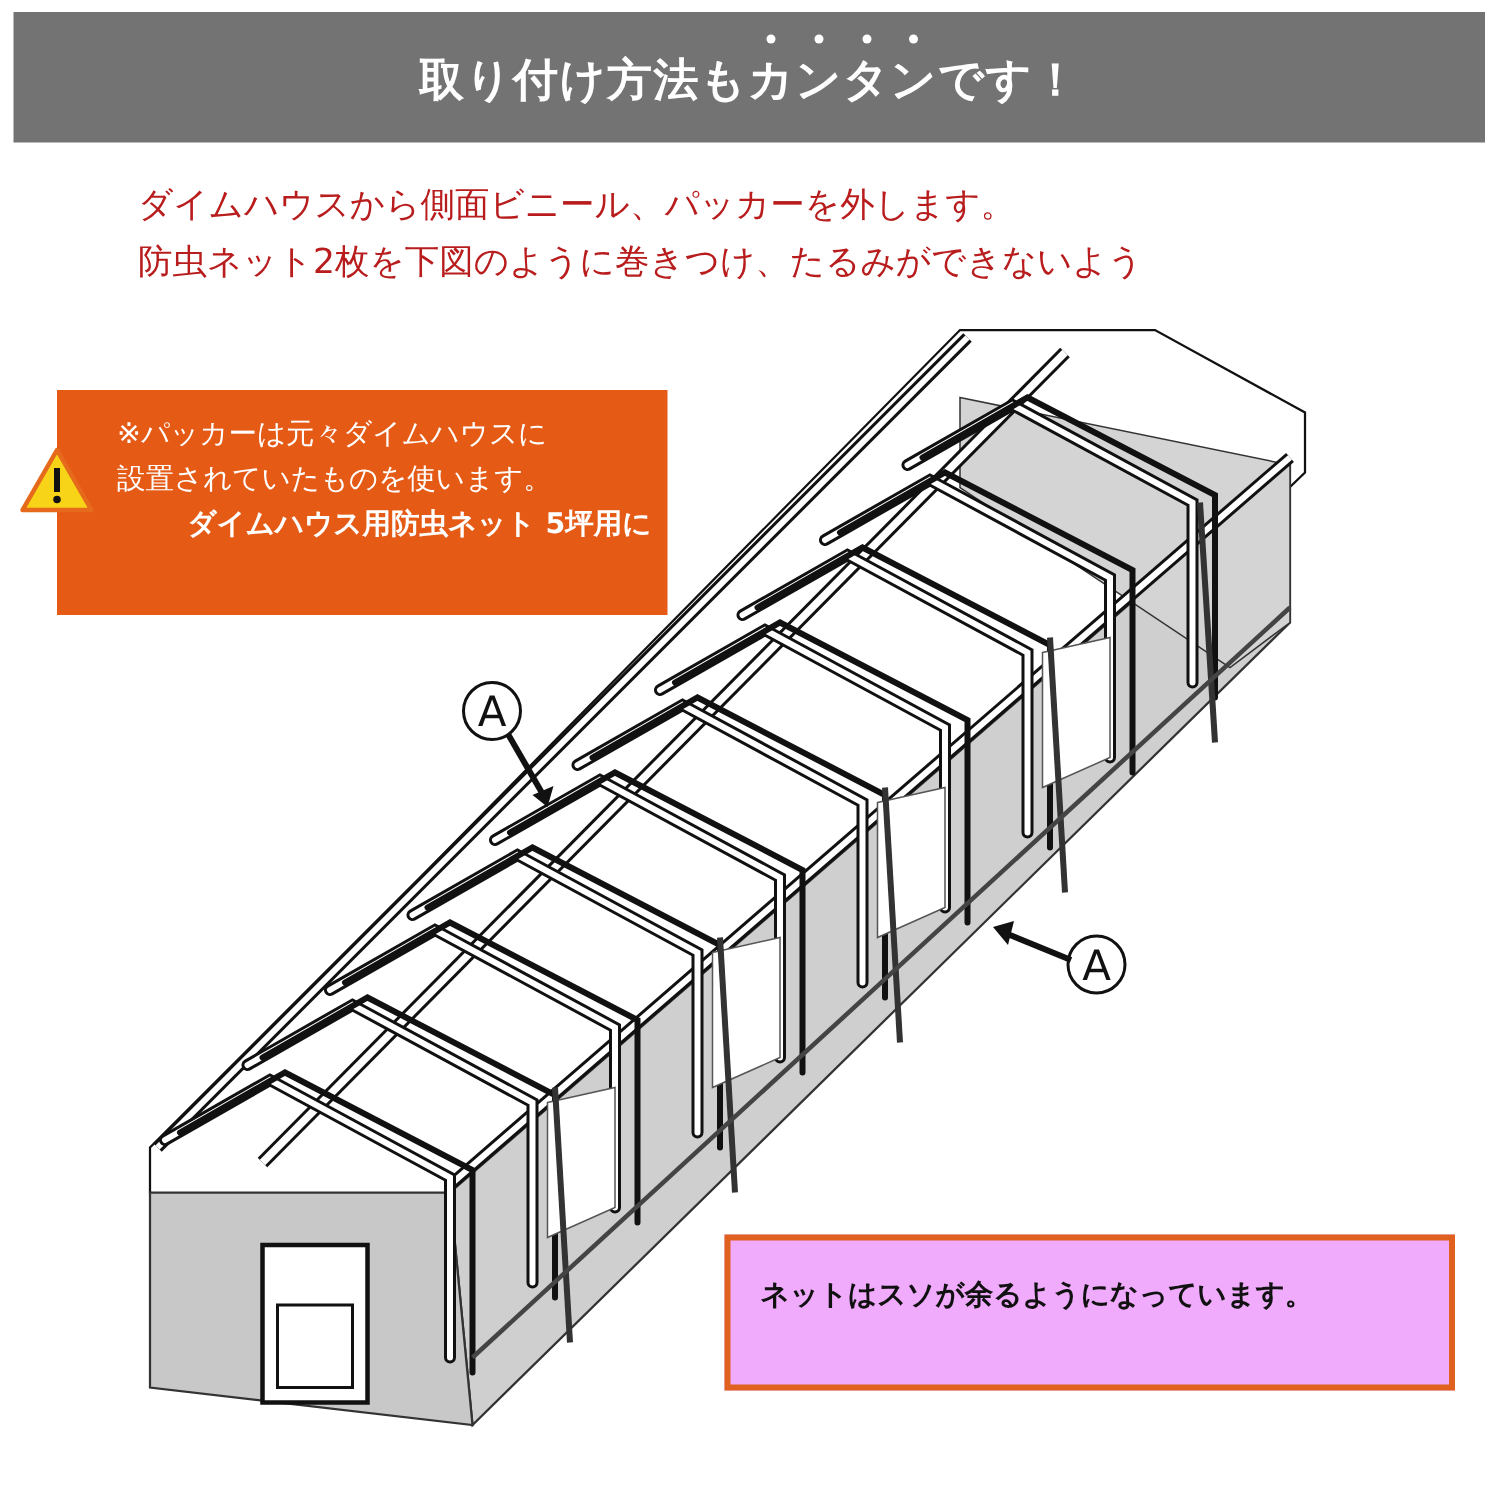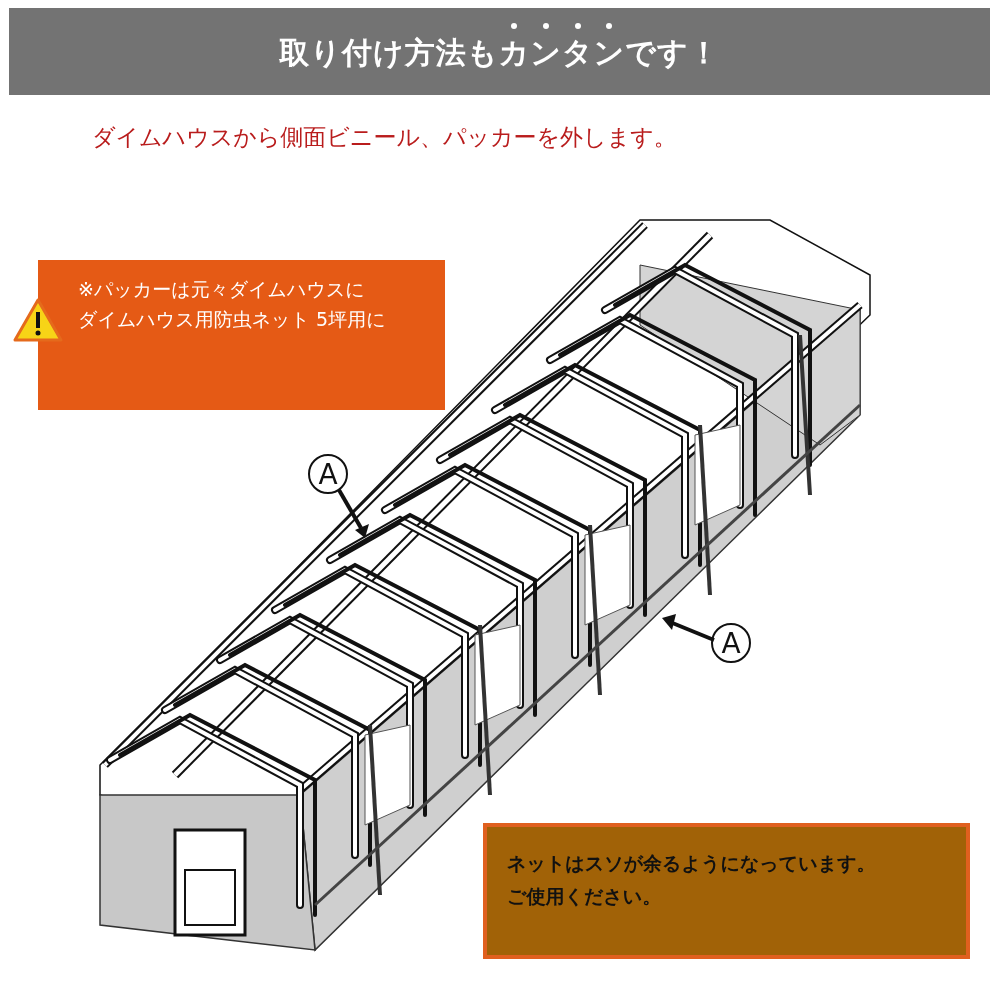--- a/index.html
+++ b/index.html
@@ -21,43 +21,44 @@
   }
   .intro {
     position:absolute; left:52px; top:118px; font-size:23px; line-height:38px; color:#b91c1c;margin-left:40px;
   }
   .intro div { white-space:nowrap; }
   .warn-box {
     position:absolute; left:38px; top:260px; width:407px; height:150px;
     background:#e55a15; color:#fff; box-sizing:border-box; padding:14px 0 0 40px;
     font-size:19px; line-height:30px;
   }
-  .warn-box .bold { font-weight:normal; }
+  .warn-box .bold { font-weight:bold;margin-left:47px; }
   .warn-icon { position:absolute; left:12px; top:297px; width:52px; height:46px; }
   .illustration { position:absolute; left:80px; top:205px; width:800px; height:760px; }
   .callout-a {
     position:absolute; width:40px; height:40px; border:2px solid #111; border-radius:50%;
     background:#fff; box-sizing:border-box; display:flex; align-items:center; justify-content:center;
     font-size:28px; color:#111; font-family:"DejaVu Sans", sans-serif;
   }
   .note-box {
-    position:absolute; left:483px; top:823px; width:487px; height:136px;
-    border:4px solid #e0601f; box-sizing:border-box; background:#a16207;
+    position:absolute; left:483px; top:823px; width:487px; height:104px;
+    border:4px solid #e0601f; box-sizing:border-box; background:#f0abfc;
     padding:20px 0 0 20px; font-size:19px; font-weight:bold; line-height:33px; color:#111;
   }
 </style>
 </head>
 <body>
 
 <div class="header">
   <div class="header-title"><span>取り付け方法も</span><span class="emph">カ</span><span class="emph">ン</span><span class="emph">タ</span><span class="emph">ン</span><span>です！</span></div>
 </div>
 
 <div class="intro">
   <div>ダイムハウスから側面ビニール、パッカーを外します。</div>
+  <div>防虫ネット2枚を下図のように巻きつけ、たるみができないよう</div>
 </div>
 
 <svg class="illustration" viewBox="0 0 800 760" xmlns="http://www.w3.org/2000/svg">
 
   <path d="M20 590 L20 560 L200 380 L560 15 L690 15 L790 70 L790 110 L230 650 Z" fill="none" stroke="#111" stroke-width="1.5"></path>
 
   <path d="M220 590 L780 105 L780 210 L235 745 Z" fill="#cfcfcf" stroke="#333" stroke-width="1.5"></path>
 
   <path d="M20 590 L220 590 L235 745 L20 720 Z" fill="#c8c8c8" stroke="#333" stroke-width="1.5"></path>
 
@@ -120,24 +121,24 @@
 <div class="callout-a" style="left:711px; top:623px;">
     <span>A</span>
   </div>
 <svg style="position:absolute; left:660px; top:612px; width:56px; height:34px;">
   <line x1="54" y1="28" x2="10" y2="10" stroke="#111" stroke-width="4"></line>
   <polygon points="2,6 16,2 12,18" fill="#111"></polygon>
 </svg>
 
 <div class="warn-box">
   <div>※パッカーは元々ダイムハウスに</div>
+  <div>設置されていたものを使います。</div>
   <div class="bold">ダイムハウス用防虫ネット 5坪用に</div>
 </div>
 <svg class="warn-icon" viewBox="0 0 52 46">
   <path d="M26 3 L49 43 L3 43 Z" fill="#f7d417" stroke="#e56a1c" stroke-width="3" stroke-linejoin="round"></path>
   <rect x="24" y="15" width="4" height="16" fill="#111"></rect>
   <circle cx="26" cy="36" r="2.5" fill="#111"></circle>
 </svg>
 
 <div class="note-box">
   <div>ネットはスソが余るようになっています。</div>
-  <div>ご使用ください。</div>
 </div>
 
 </body></html>

